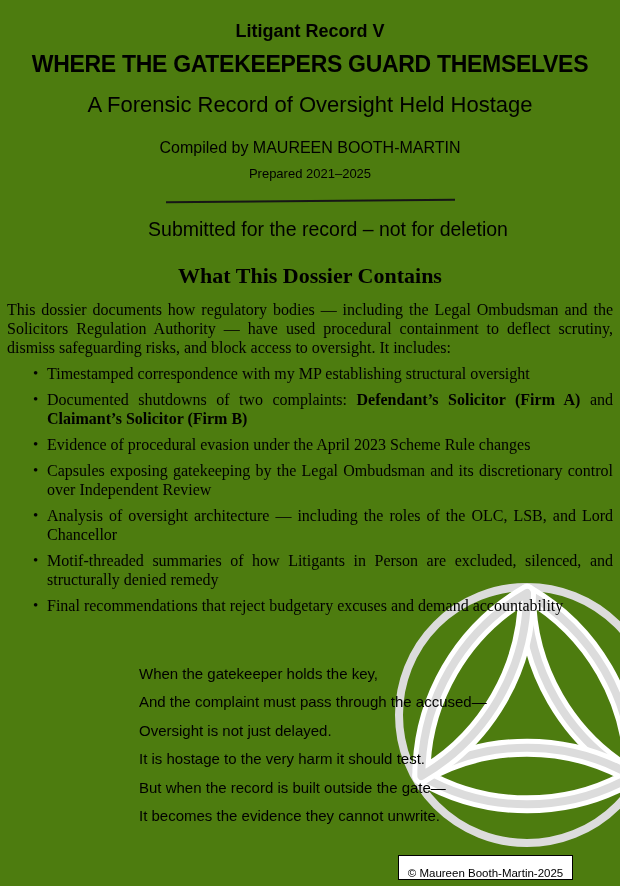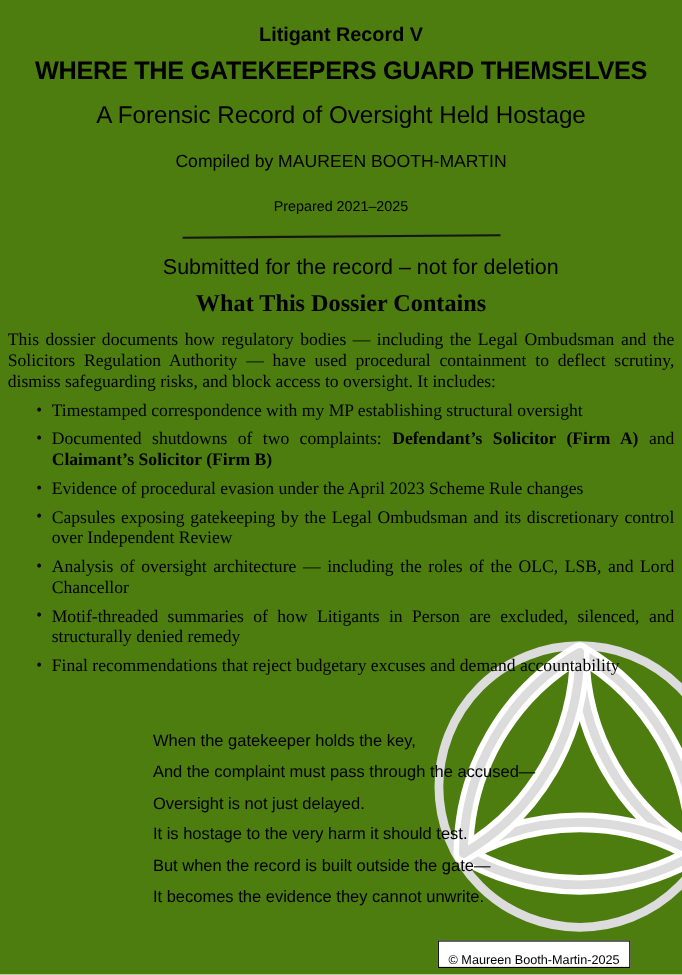--- a/index.html
+++ b/index.html
@@ -29,21 +29,21 @@
     width: 620px;
     text-align: center;
     font-family: "Liberation Sans", sans-serif;
     z-index: 2;
   }
   .series     { margin-top: 21px; font-size: 18px; font-weight: bold; line-height: 20px; }
   .main-title { margin: 11px 0 16px; font-size: 23px; font-weight: bold; line-height: 25px;
                 letter-spacing: -0.3px; white-space: nowrap; }
   .subtitle   { margin-top: 9px;  font-size: 22px; line-height: 24px; }
   .compiled   { margin-top: 24px; font-size: 16px; line-height: 14px; }
-  .prepared   { margin-top: 26px; font-size: 13px; line-height: 14px; }
+  .prepared   { margin-top: 12px; font-size: 13px; line-height: 14px; }
   .rule       { width: 289px; margin: 19px auto 0; border-top: 2.5px solid #161616;
                 transform: rotate(-0.45deg); }
   .record-note{ margin-top: 16px; font-size: 19.5px; line-height: 22px; margin-left: 36px; }
 
   
   .dossier {
     position: absolute;
     top: 253px; left: 7px;
     width: 606px;
     font-family: "Liberation Serif", serif;

